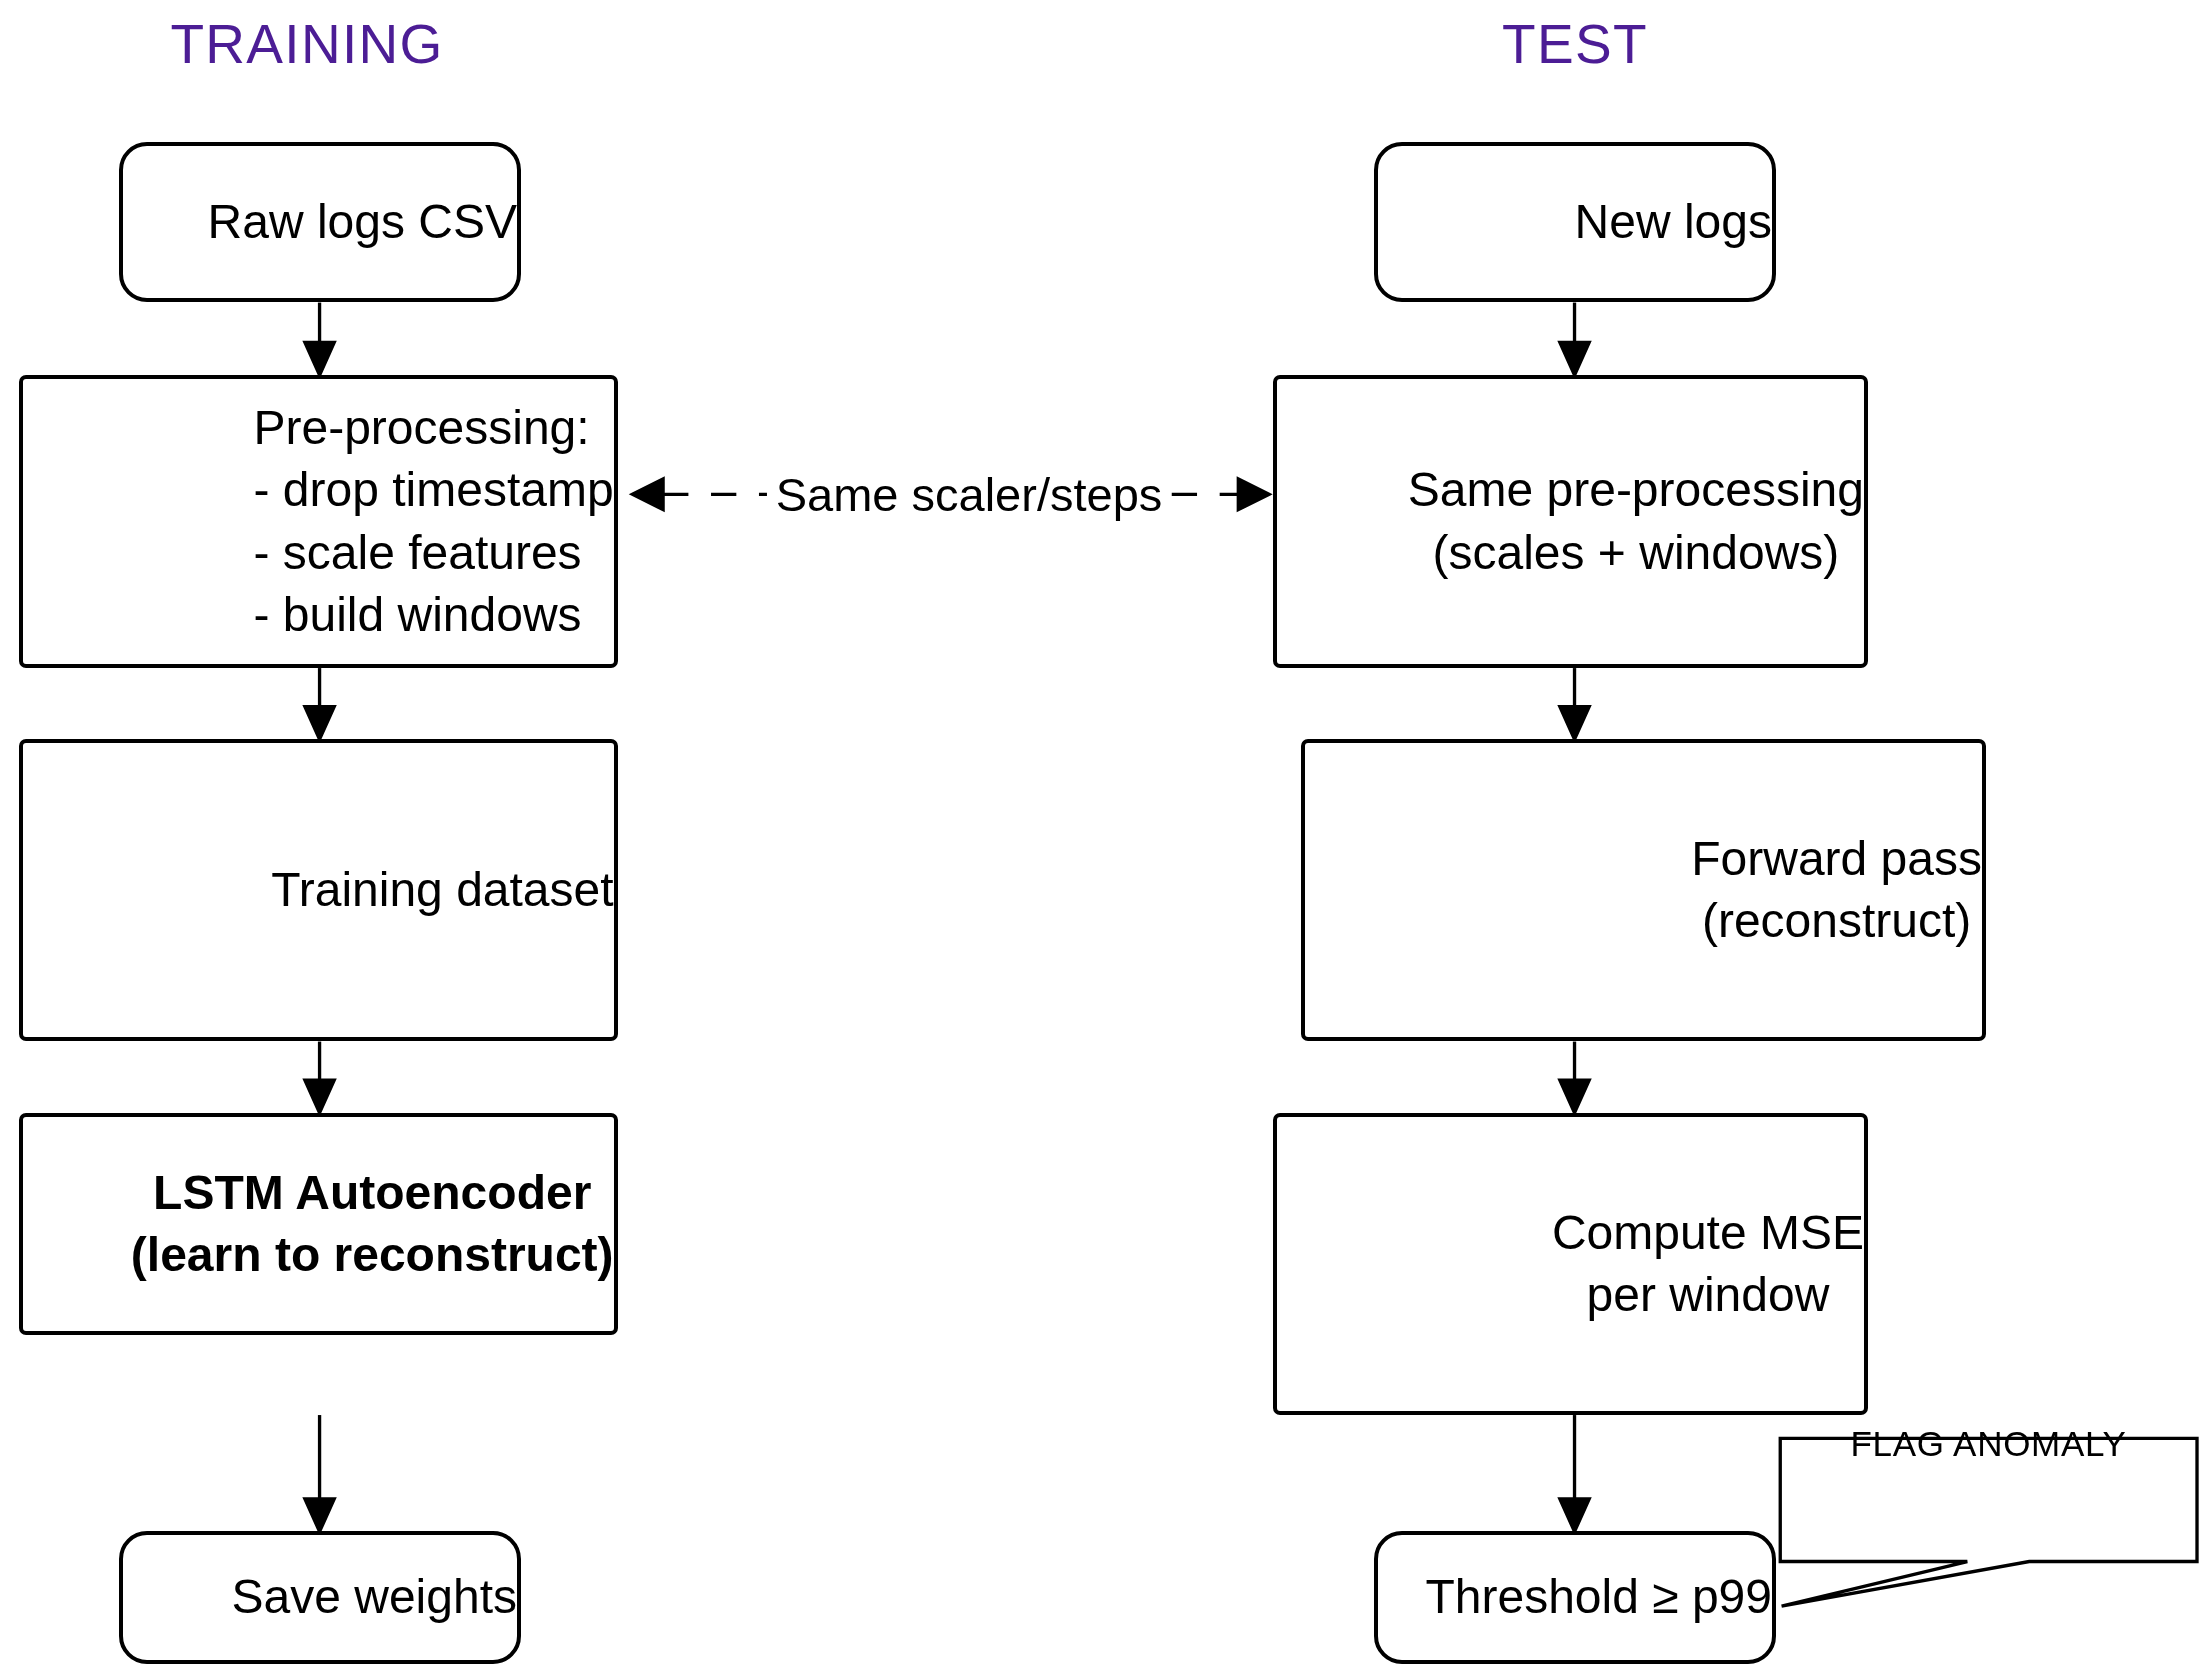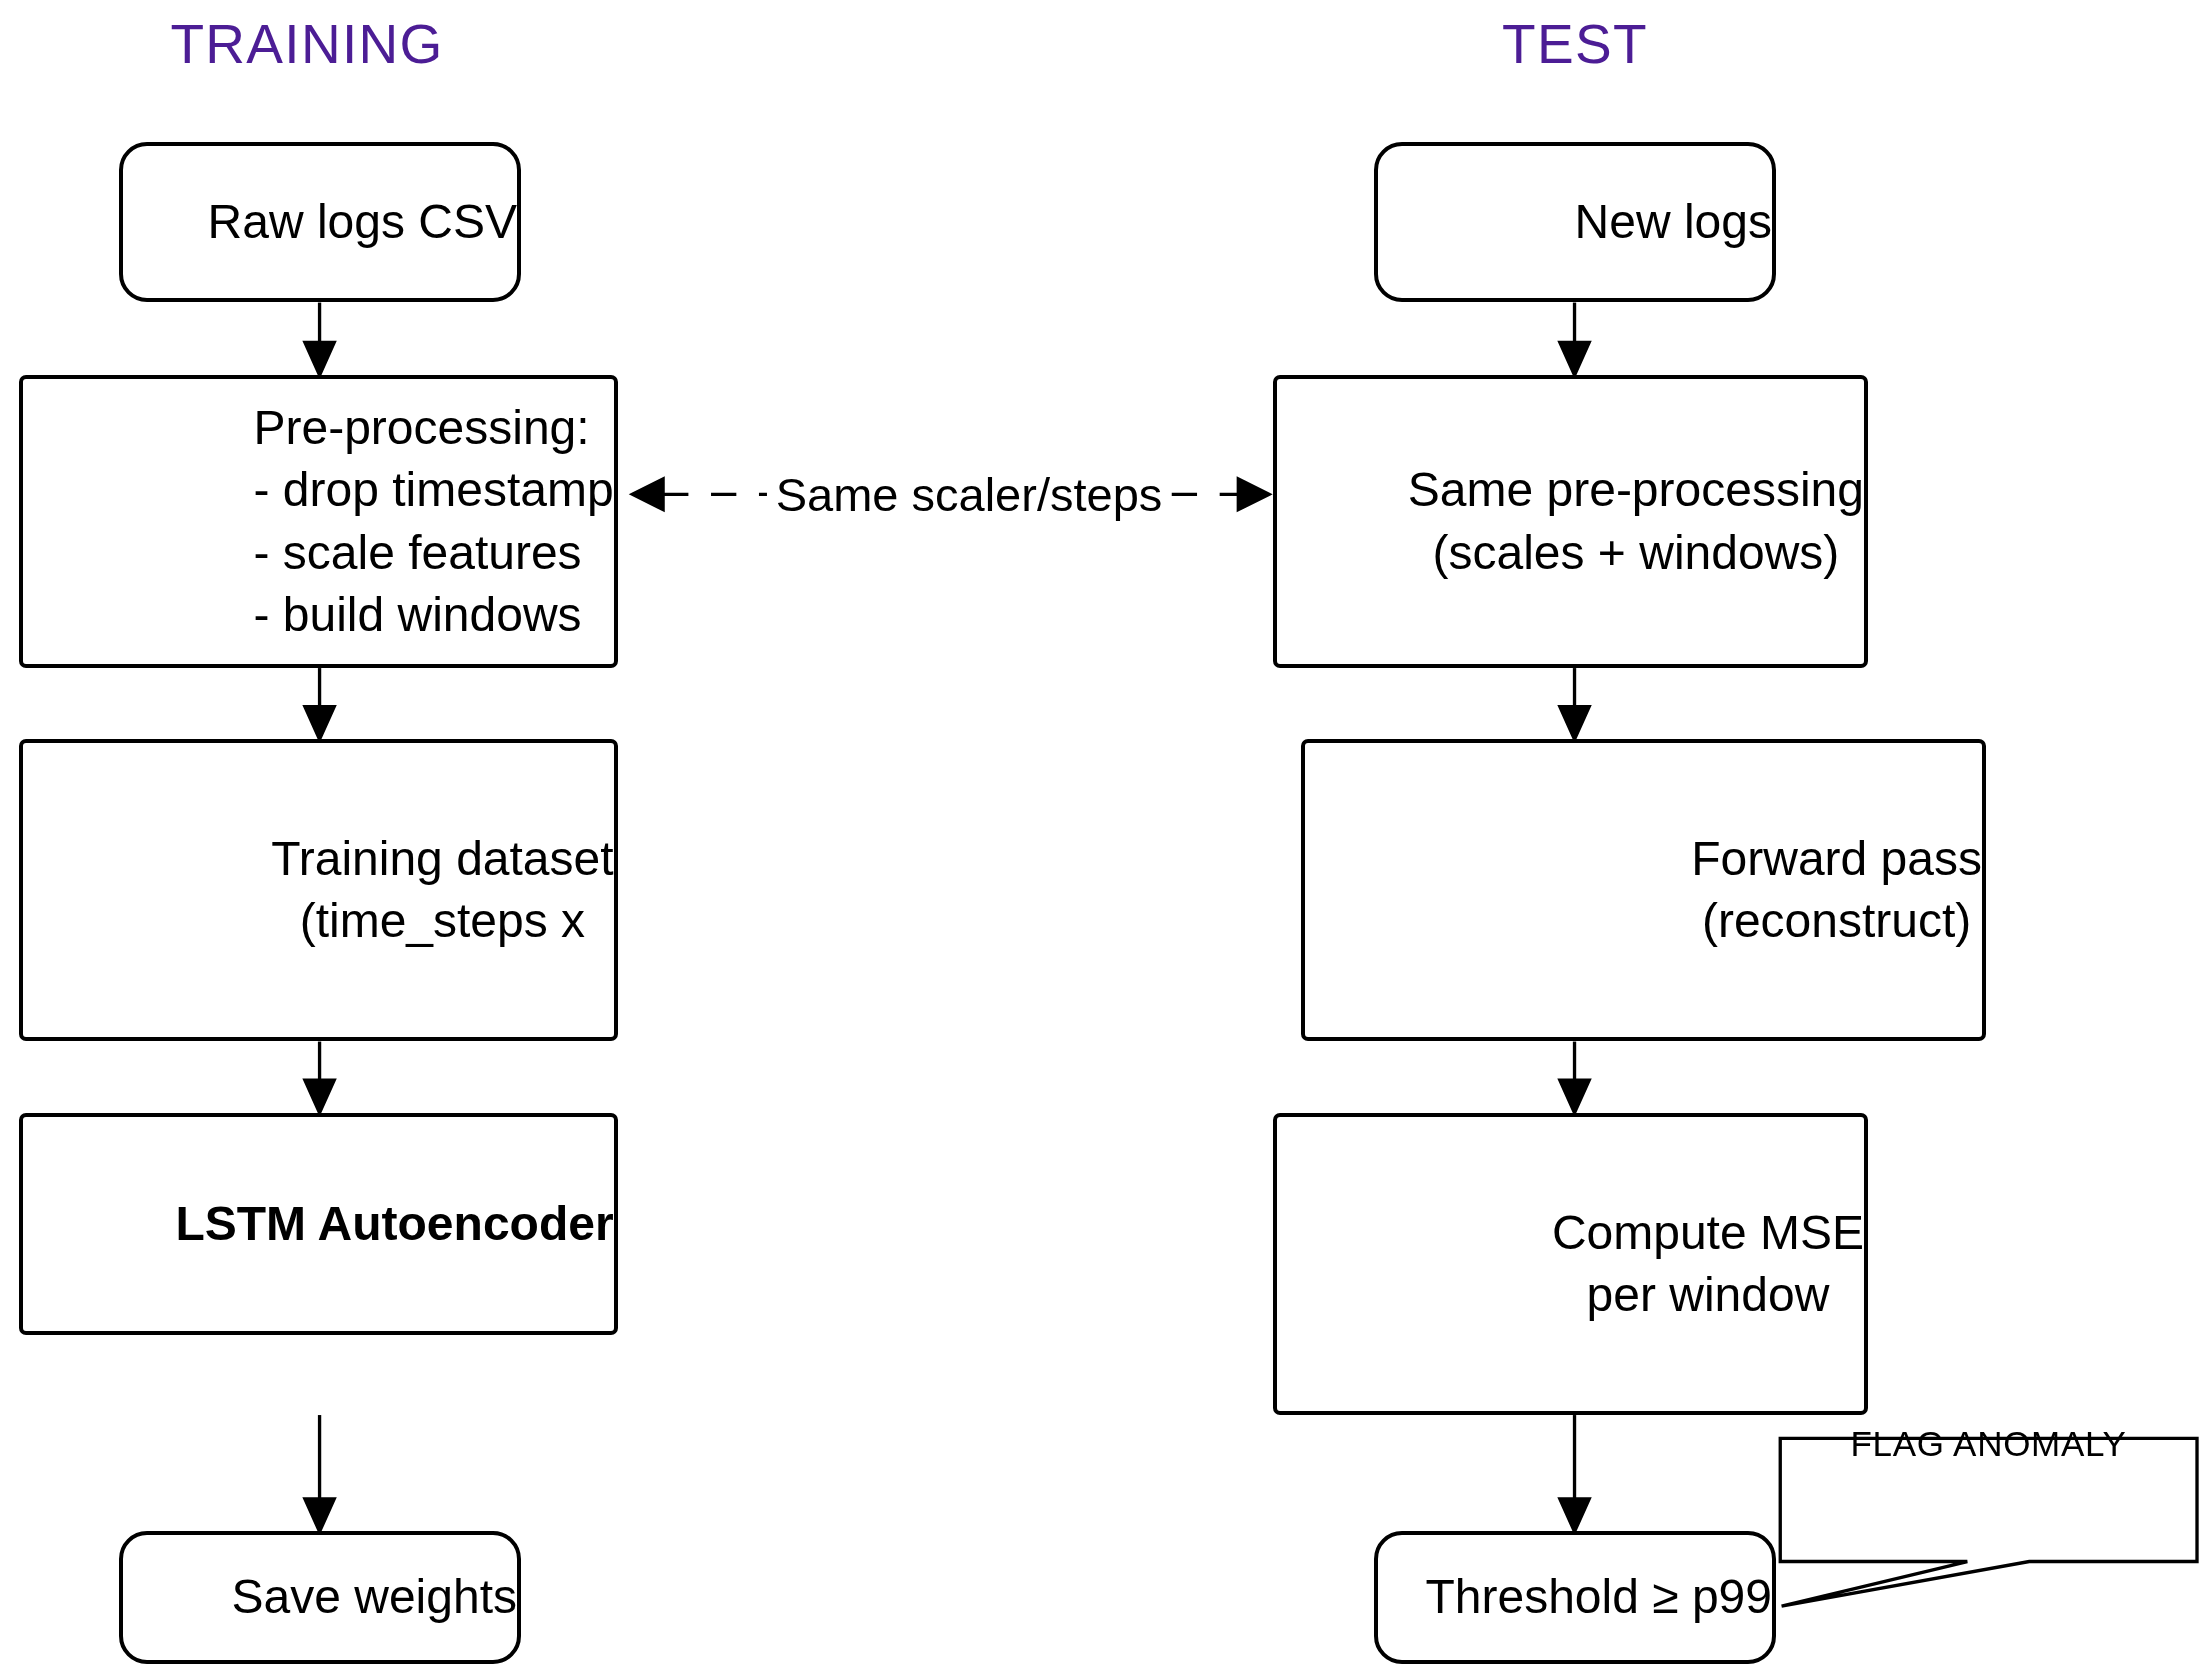--- a/index.html
+++ b/index.html
@@ -122,27 +122,27 @@
       <span>Pre-processing:</span>
       <span>- drop timestamp</span>
       <span>- scale features</span>
       <span>- build windows</span>
     </div>
   </div>
 
   <div class="node round-lg" style="left:18.6px; top:739px; width:599px; height:302px;">
     <div class="label">
       <span>Training dataset</span>
-      <span>(time_steps x</span>
     </div>
   </div>
 
   <div class="node round-lg" style="left:18.6px; top:1113px; width:599px; height:222px;font-weight:bold;">
     <div class="label">
       <span>LSTM Autoencoder</span>
+      <span>(learn to reconstruct)</span>
     </div>
   </div>
 
   <div class="node round-sm" style="left:119px; top:1531px; width:402px; height:133px;">
     <div class="label">
       <span>Save weights</span>
     </div>
   </div>
 
   <div class="node round-sm" style="left:1374px; top:142px; width:402px; height:160px;">

